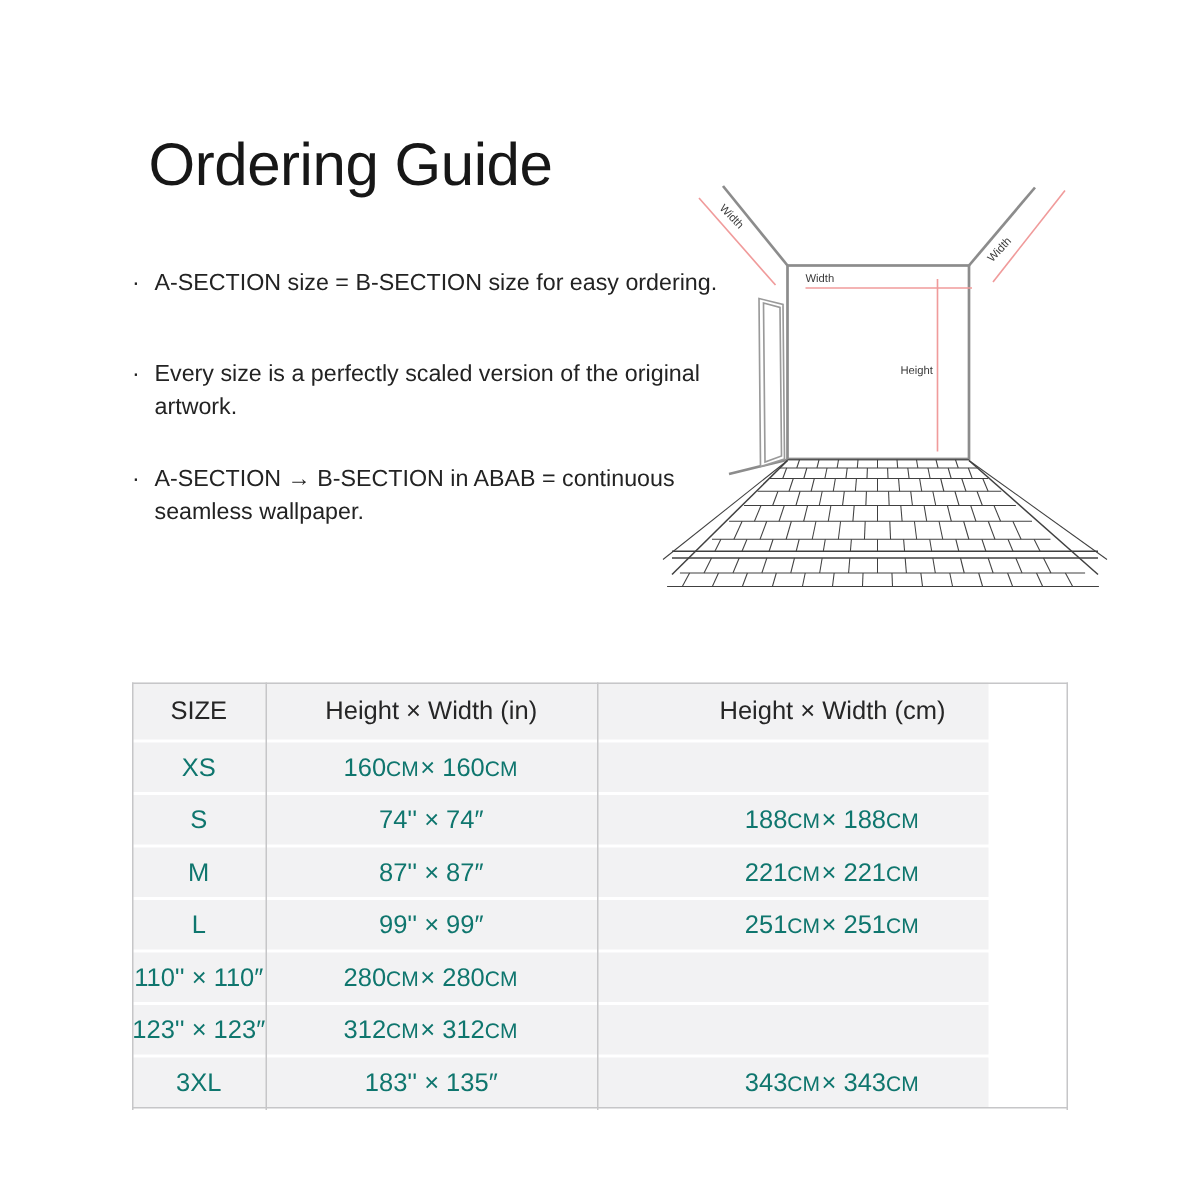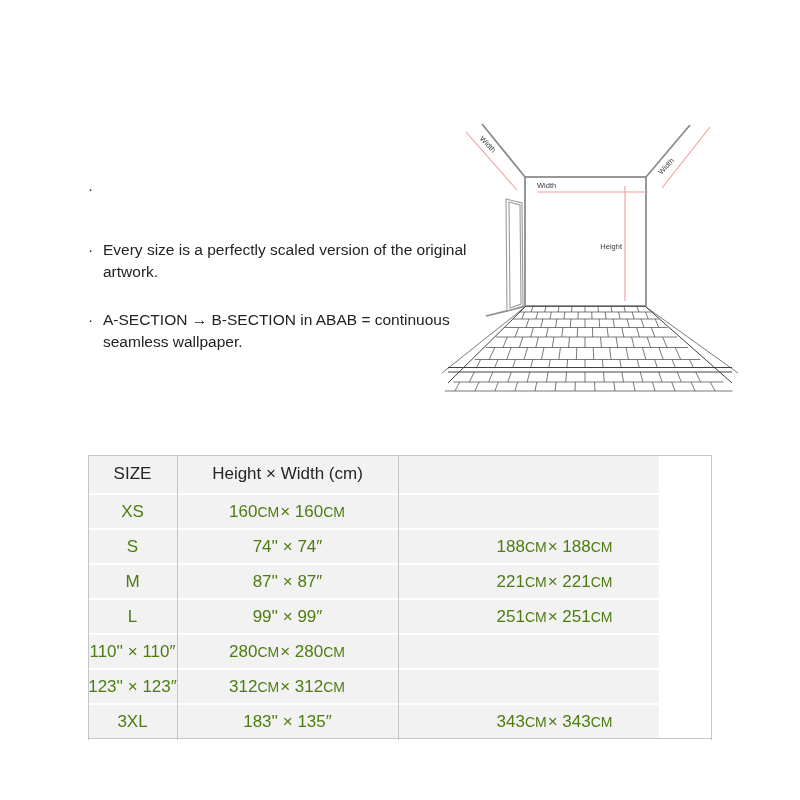--- a/index.html
+++ b/index.html
@@ -22,34 +22,36 @@
   .room .measure{stroke:var(--measure,#f09b9b);stroke-width:1.1;}
   .room text{font-family:"Liberation Sans",sans-serif;font-size:7.5px;fill:#3a3a3a;}
   #floor-g line{stroke:var(--floor,#404040);stroke-width:0.7;}
   #floor-g line.thick{stroke-width:1;}
 
   
   .sizetable{position:absolute;left:88px;top:455px;width:624px;height:285px;}
   .trow{display:grid;grid-template-columns:89px 221px 314px;width:571px;height:33px;
         margin-bottom:2px;background:var(--cellfill,#f2f2f3);}
   .trow.thead{height:38px;}
-  .cell{display:flex;align-items:center;justify-content:center;font-size:17px;color:#4d7c0f;}
+  .cell{display:flex;align-items:center;justify-content:center;font-size:17px;color:#0f766e;}
   .trow.thead .cell{font-size:17px;color:#262626;}
   .cell .u{font-size:14px;margin-right:1px;letter-spacing:0;}
   .vline{position:absolute;top:0;bottom:0;width:1px;background:var(--gridline,#c6c6c8);}
   .hline{position:absolute;left:0;right:0;height:1px;background:var(--gridline,#c6c6c8);}
 </style>
 </head>
 <body>
 
 <div class="page">
 
+  <h1 class="title">Ordering Guide</h1>
 
   <div class="bullet b1">
     <span class="dot">·</span>
+    <span>A-SECTION size = B-SECTION size for easy ordering.</span>
   </div>
   <div class="bullet b2">
     <span class="dot">·</span>
     <span>Every size is a perfectly scaled version of the original artwork.</span>
   </div>
   <div class="bullet b3">
     <span class="dot">·</span>
     <span>A-SECTION → B-SECTION in ABAB = continuous seamless wallpaper.</span>
   </div>
 
@@ -192,20 +194,21 @@
 
     <text transform="translate(46,51) rotate(46)" text-anchor="middle">Width</text>
     <text transform="translate(228,73) rotate(-47)" text-anchor="middle">Width</text>
     <text x="97" y="93" text-anchor="start">Width</text>
     <text x="182" y="154" text-anchor="end">Height</text>
   </svg>
 
   <div class="sizetable">
     <div class="trow thead">
       <div class="cell">SIZE</div>
+      <div class="cell">Height × Width (in)</div>
       <div class="cell">Height × Width (cm)</div>
     </div>
     <div id="table-body">
     <div class="trow">
       <div class="cell">XS</div>
       <div class="cell">160<span class="u">CM</span> × 160<span class="u">CM</span></div>
     </div>
 
     <div class="trow">
       <div class="cell">S</div>

